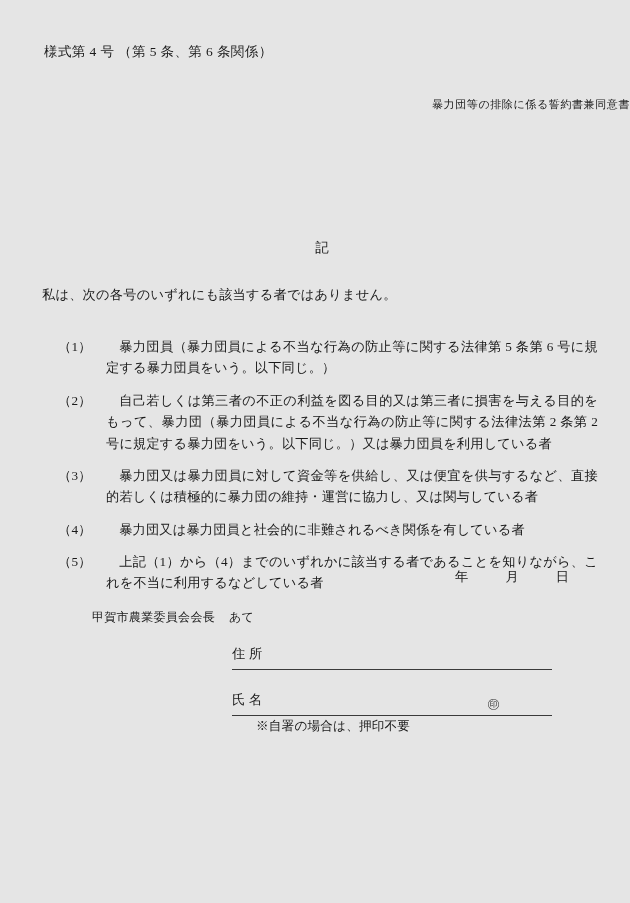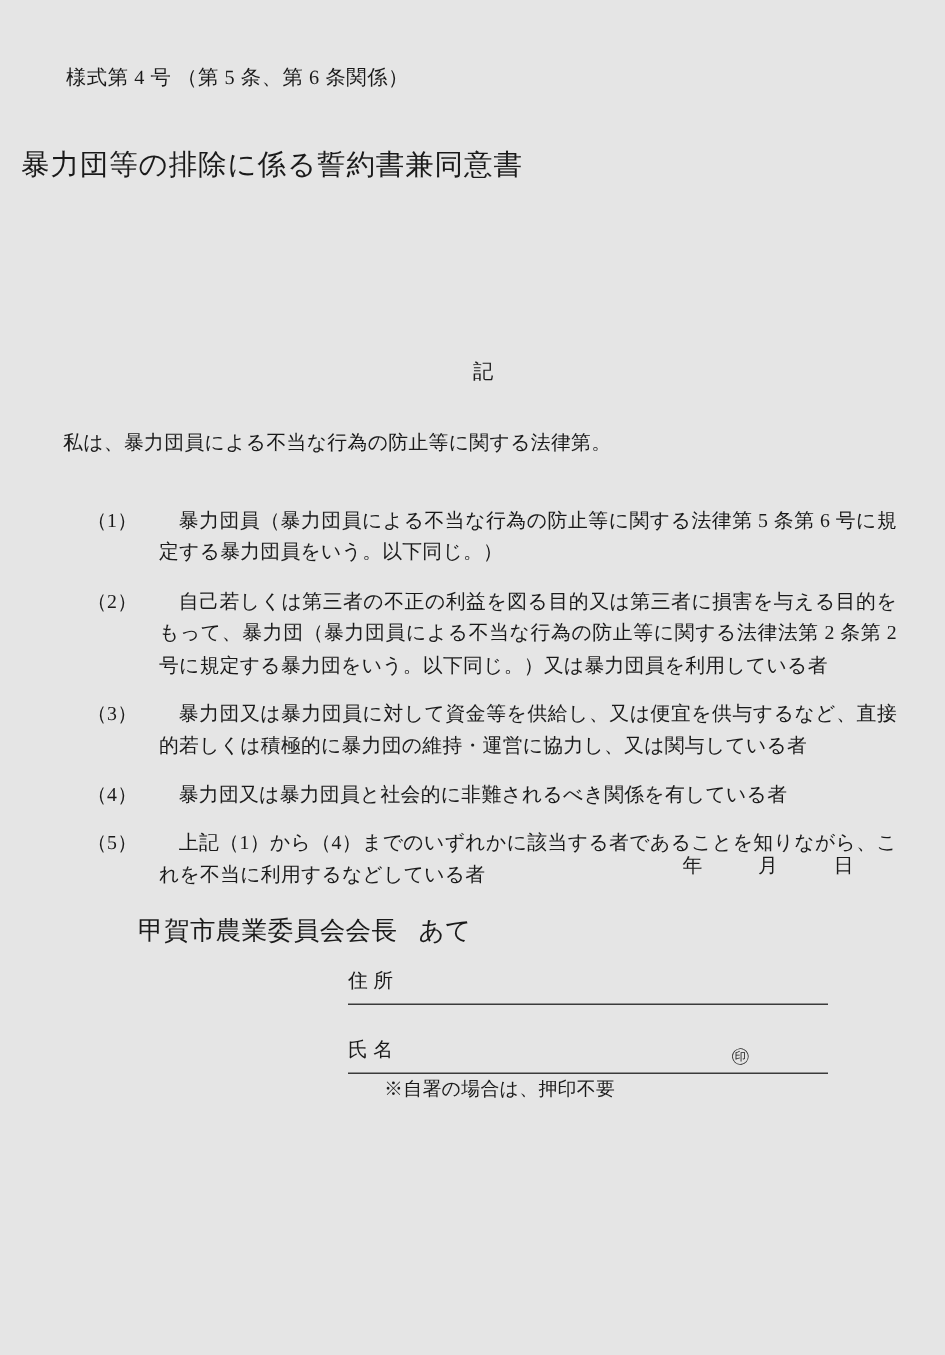--- a/index.html
+++ b/index.html
@@ -30,22 +30,22 @@
     letter-spacing: 0.4px;
     white-space: nowrap;
   }
 
   
   .doc-title {
     position: absolute;
     left: 0;
     right: 0;
     top: 97px;
-    text-align: left;
-    font-size: 19px;
+    text-align: right;
+    font-size: 11px;
     letter-spacing: 0.6px;
     padding-left: 14px;
     box-sizing: border-box;
   }
 
   
   .intro {
     position: absolute;
     left: 42px;
     top: 157px;
@@ -118,21 +118,21 @@
     letter-spacing: 0.2px;
     white-space: nowrap;
   }
   .date-line .gap { display: inline-block; width: 30px; }
 
   
   .addressee {
     position: absolute;
     left: 92px;
     top: 609px;
-    font-size: 17px;
+    font-size: 12px;
     letter-spacing: 0.3px;
     white-space: nowrap;
   }
   .addressee .ate { margin-left: 14px; }
 
   
   .sig-block {
     position: absolute;
     left: 232px;
     top: 645px;
@@ -169,21 +169,21 @@
 
 <div class="page">
 
   <div class="form-number">様式第 4 号 （第 5 条、第 6 条関係）</div>
 
   <div class="doc-title">暴力団等の排除に係る誓約書兼同意書</div>
 
 
   <div class="ki-mark">記</div>
 
-  <div class="lead-sentence">私は、暴力団員による不当な行為の防止等に関する法律第。</div>
+  <div class="lead-sentence">私は、次の各号のいずれにも該当する者ではありません。</div>
 
   <div class="clause-list">
 
     <div class="clause">
       <span class="clause-label">（1）</span>
       <span class="clause-body">暴力団員（暴力団員による不当な行為の防止等に関する法律第 5 条第 6 号に規定する暴力団員をいう。以下同じ。）</span>
     </div>
 
     <div class="clause">
       <span class="clause-label">（2）</span>

